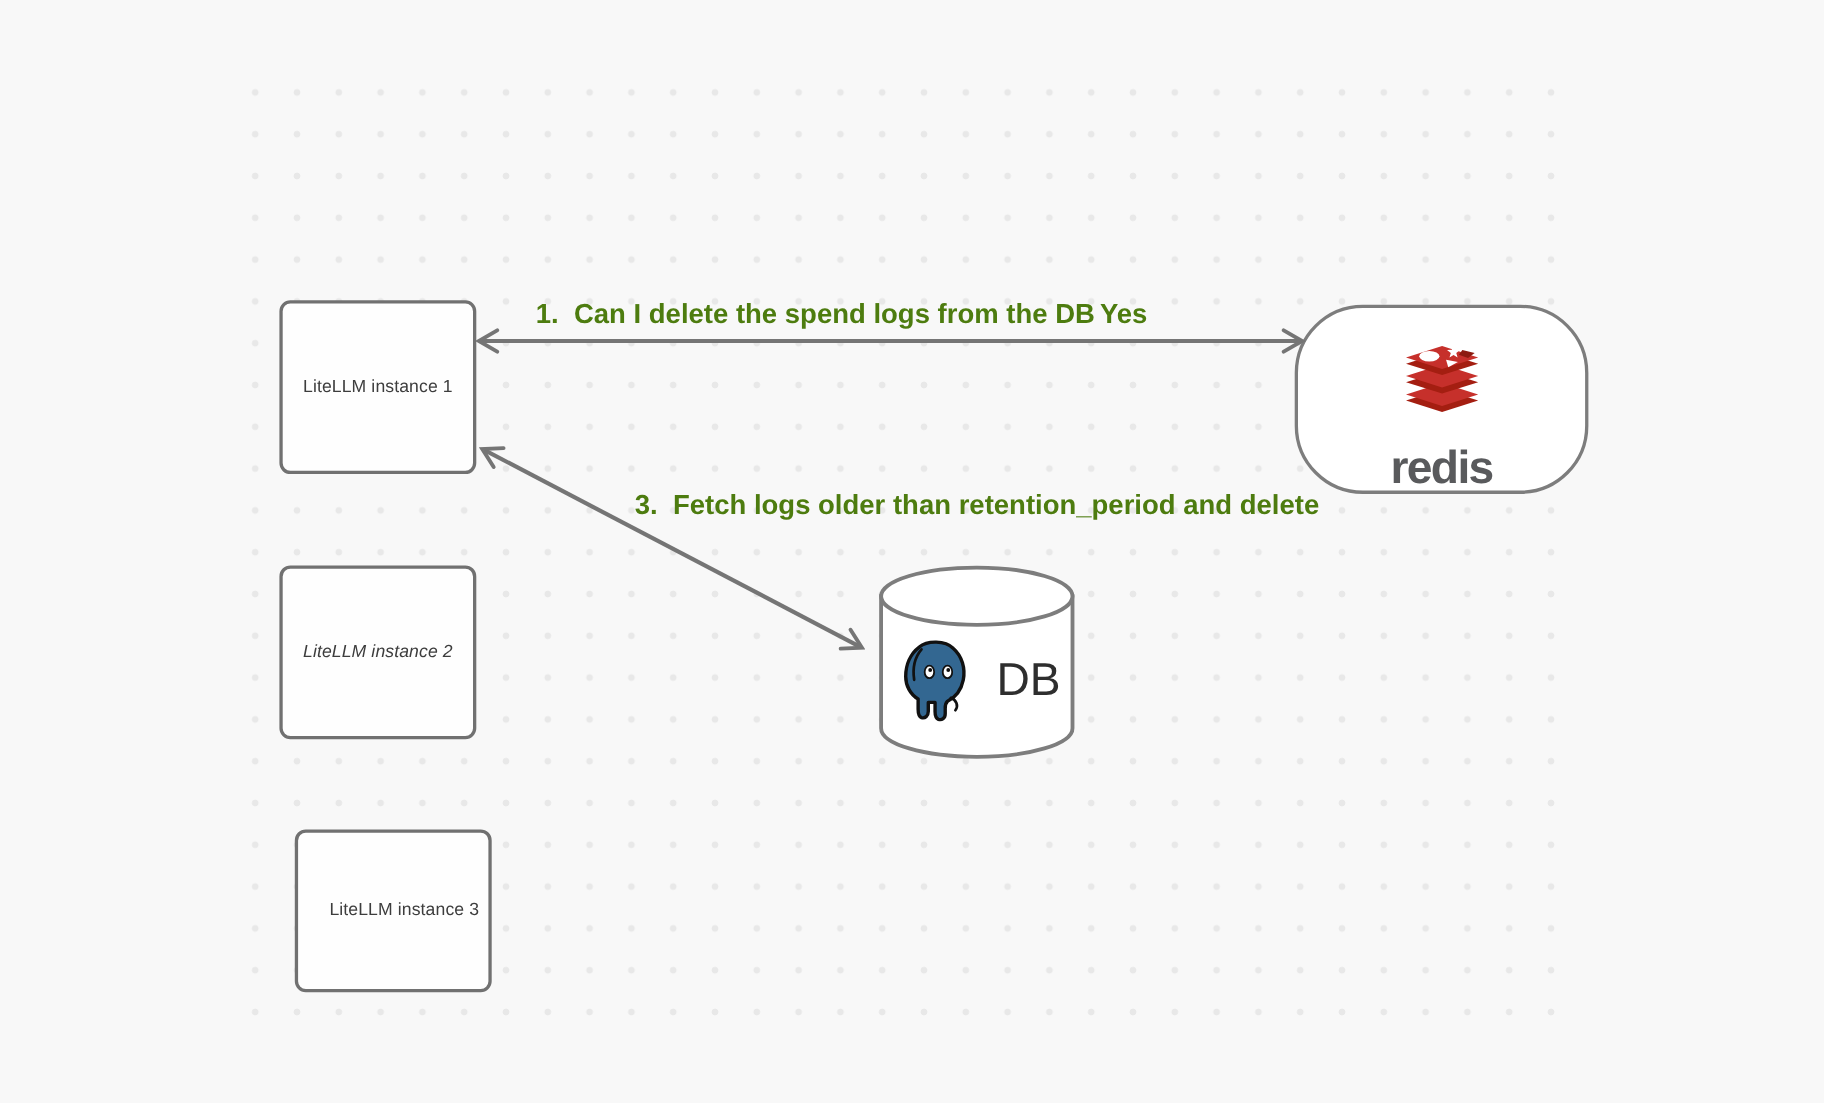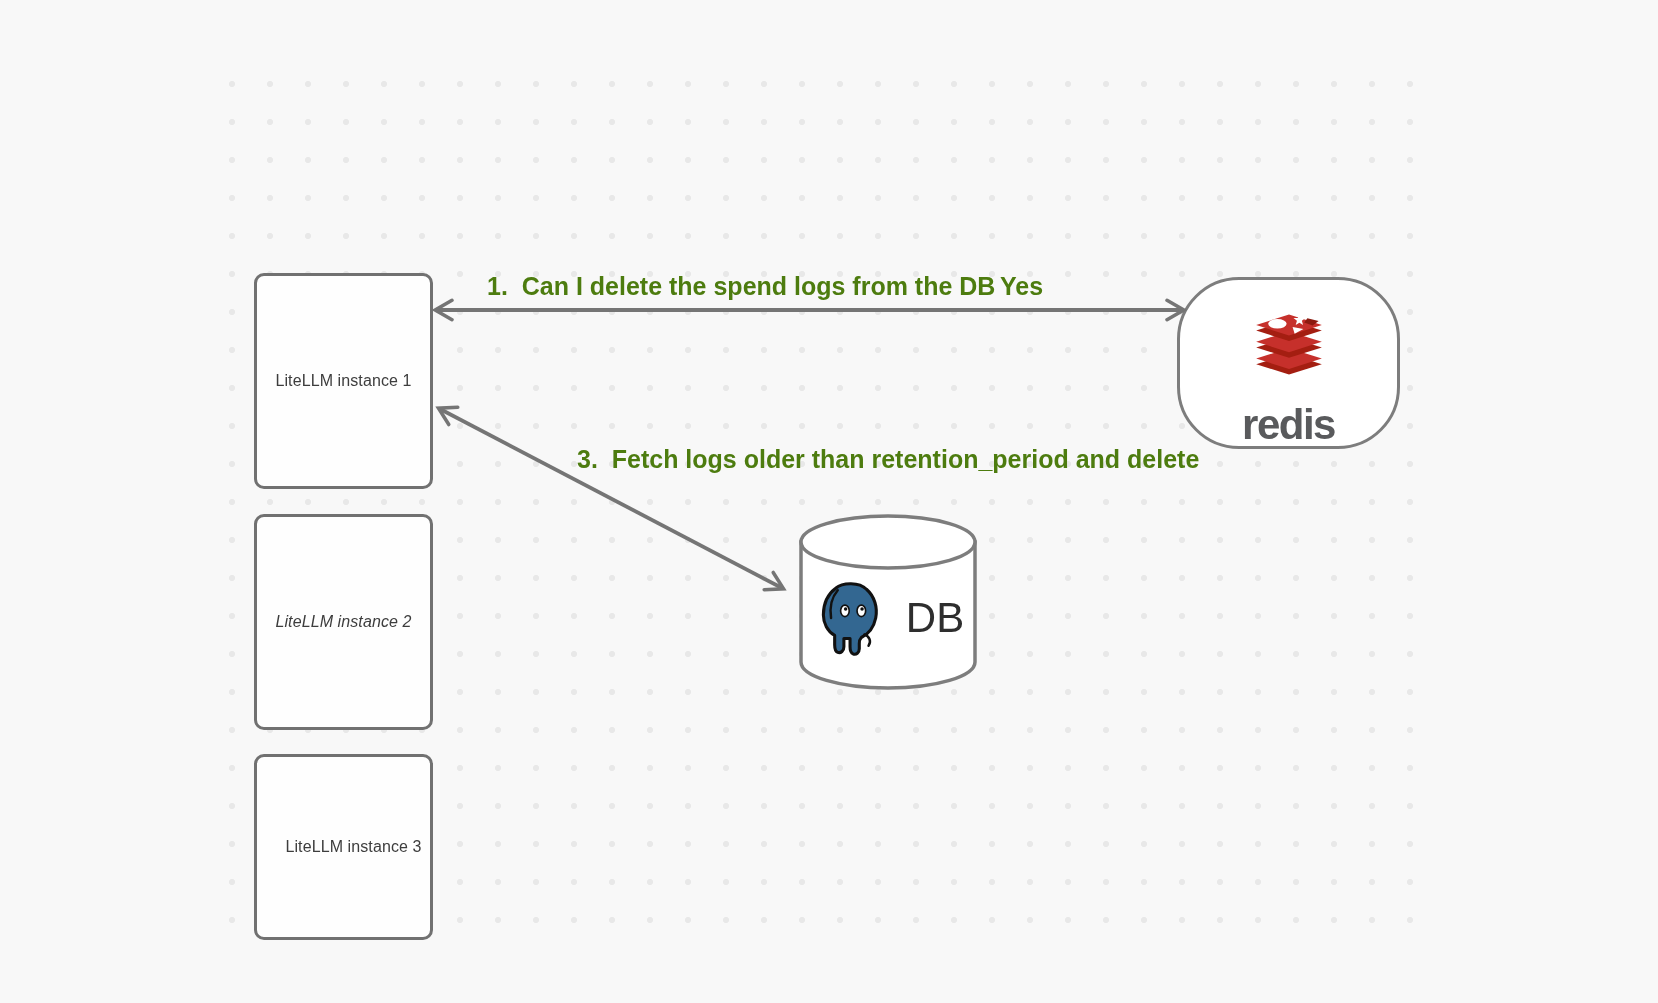--- a/index.html
+++ b/index.html
@@ -6,30 +6,30 @@
   .canvas{
     position:relative;width:1658px;height:1003px;overflow:hidden;
     background:#f8f8f8;font-family:"Liberation Sans",sans-serif;
   }
   .dot-grid{
     position:absolute;left:213px;top:65px;width:1216px;height:874px;
     background-image:radial-gradient(circle,#e8e8e8 2.7px,rgba(0,0,0,0) 3.4px);
     background-size:38px 38px;
   }
   .node-box{
-    position:absolute;width:179px;height:216px;box-sizing:border-box;
+    position:absolute;width:179px;height:158px;box-sizing:border-box;
     background:#fefefe;border:3px solid #717171;border-radius:10px;
     display:flex;align-items:center;justify-content:center;
   }
   .node-box .box-label{font-size:16px;color:#3d3d3d;letter-spacing:.1px;}
   #box1{left:254px;top:273px;}
   #box2{left:254px;top:514px;font-style:italic;}
-  #box3{left:254px;top:754px;height:186px;padding-left:20px;}
+  #box3{left:268px;top:754px;height:148px;padding-left:20px;}
   .redis-node{
-    position:absolute;left:1177px;top:277px;width:223px;height:172px;box-sizing:border-box;
+    position:absolute;left:1177px;top:277px;width:267px;height:172px;box-sizing:border-box;
     background:#ffffff;border:3.5px solid #7d7d7d;border-radius:62px;
     display:flex;flex-direction:column;align-items:center;justify-content:flex-start;
     padding-top:33px;
     gap:24px;
   }
   .redis-wordmark{
     font-size:42px;font-weight:700;letter-spacing:-1.5px;color:#595a5c;
     line-height:1;margin-top:3px;
   }
   .cylinder-wrap{position:absolute;left:796px;top:512px;width:184px;height:180px;}

